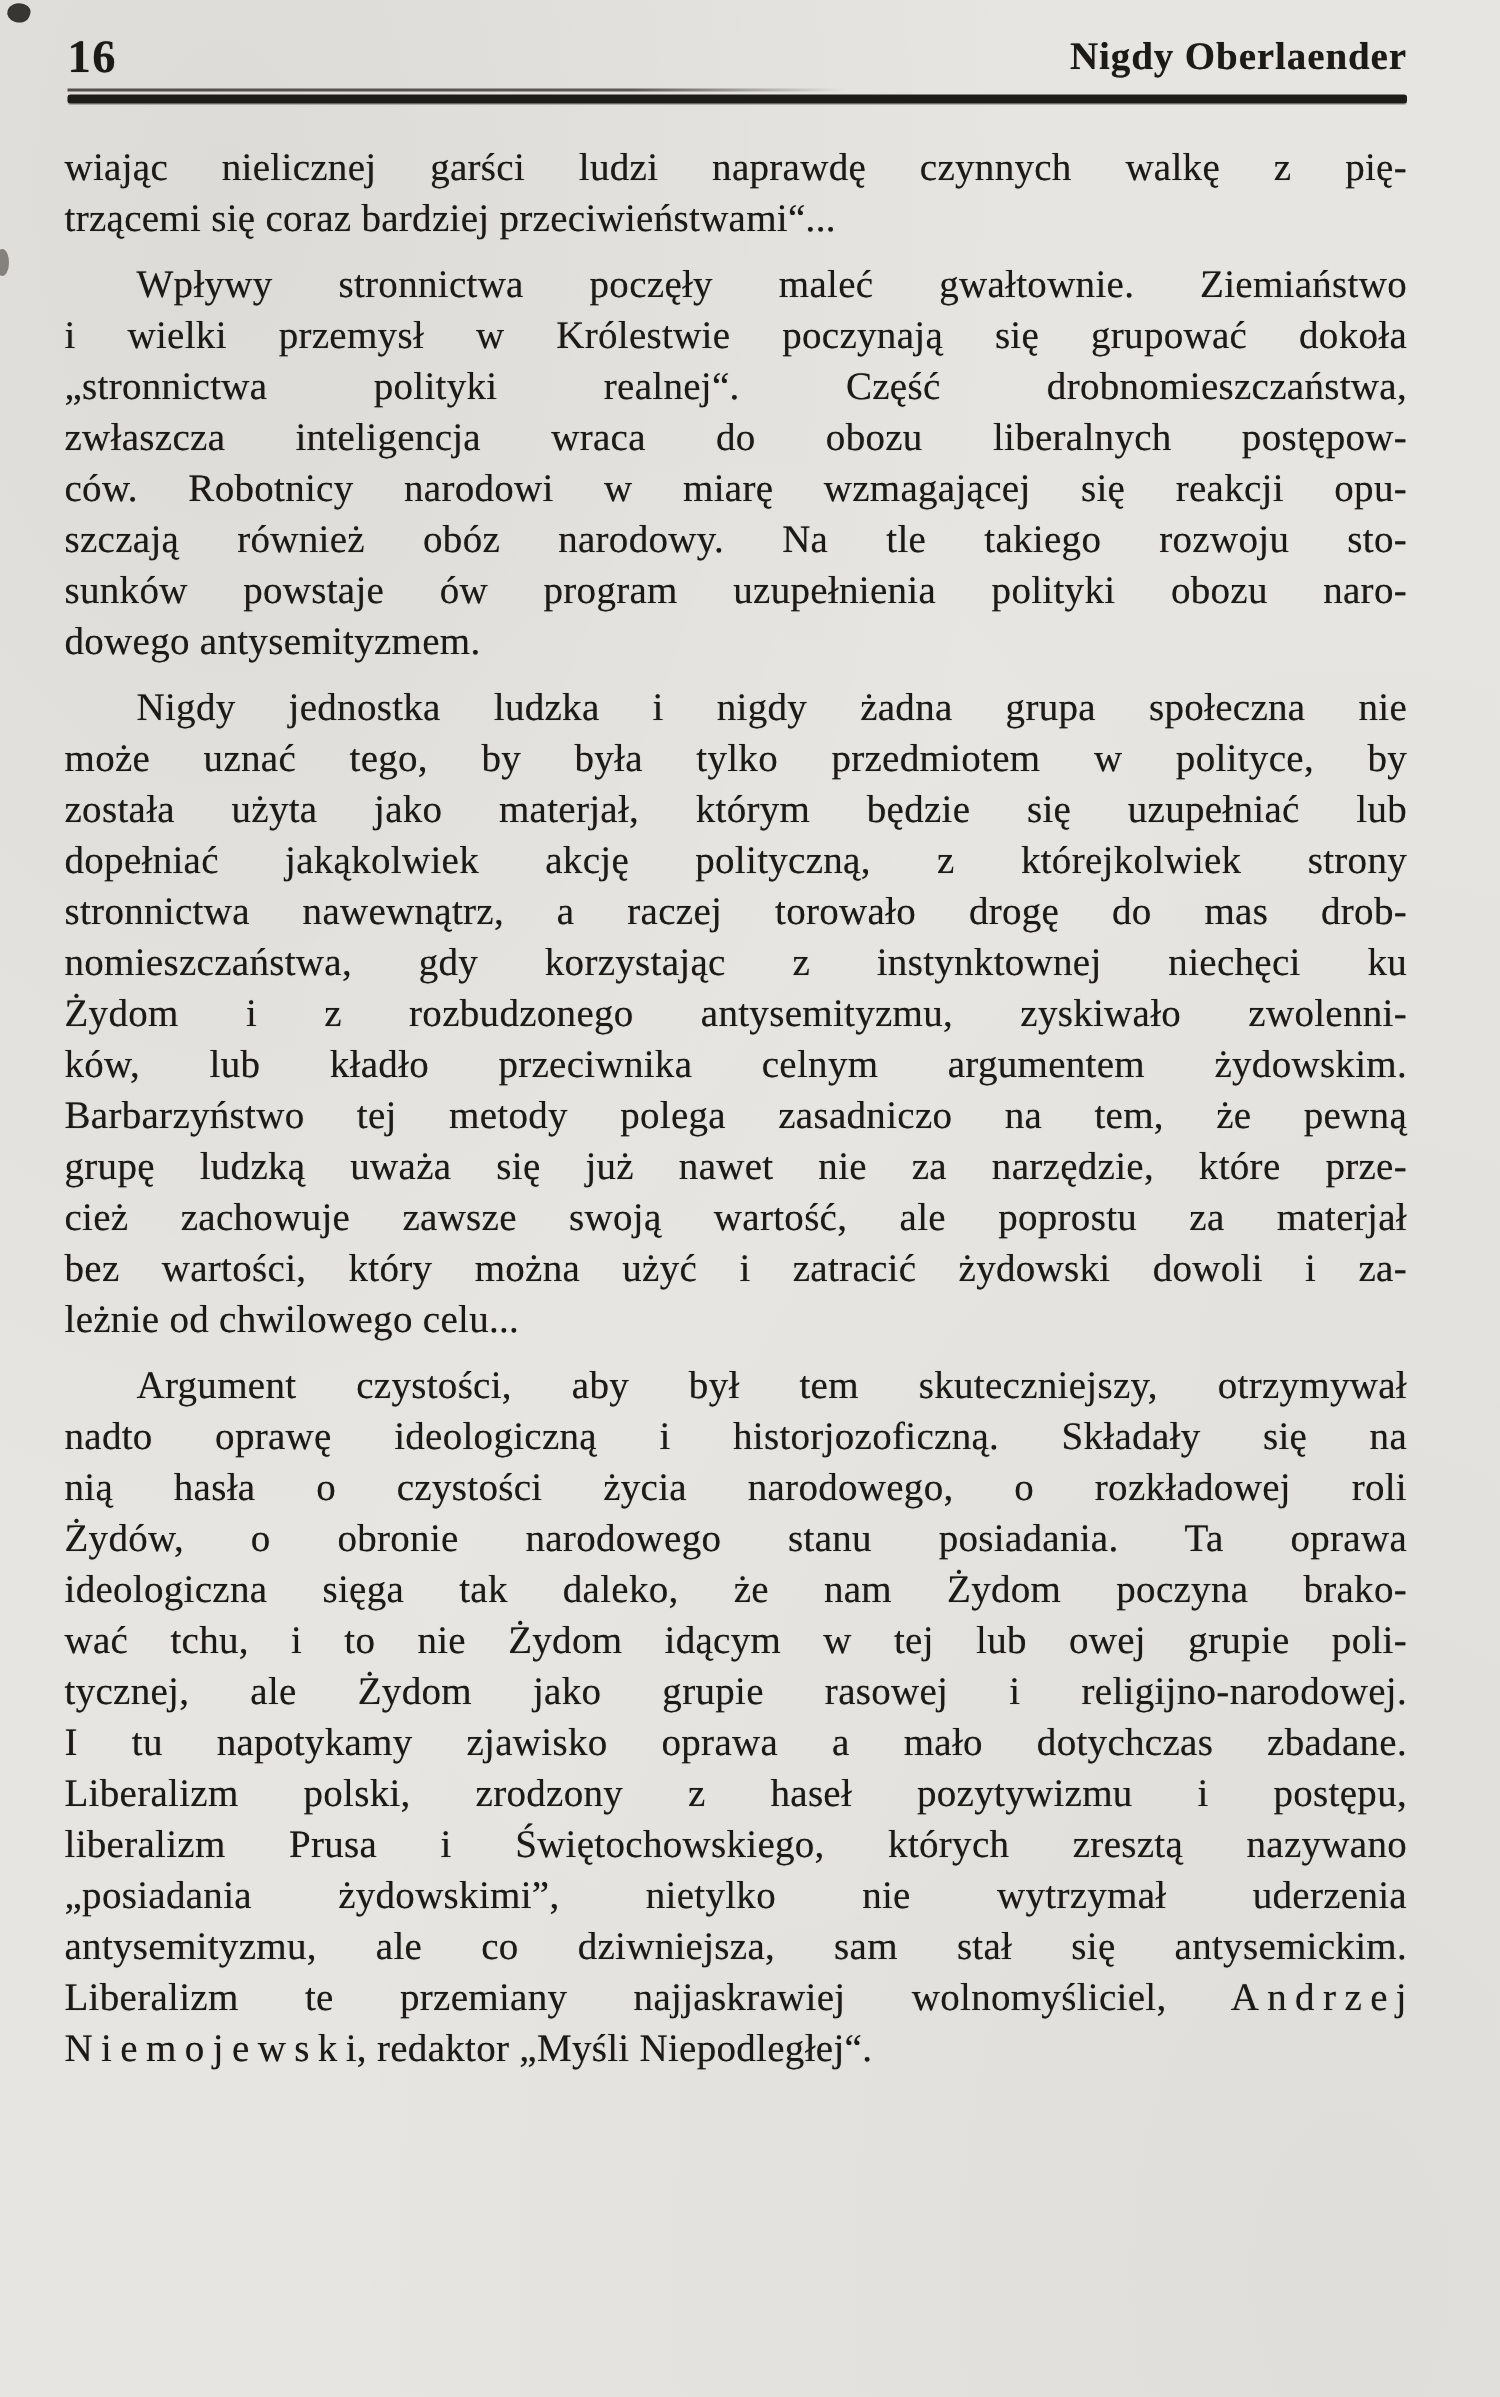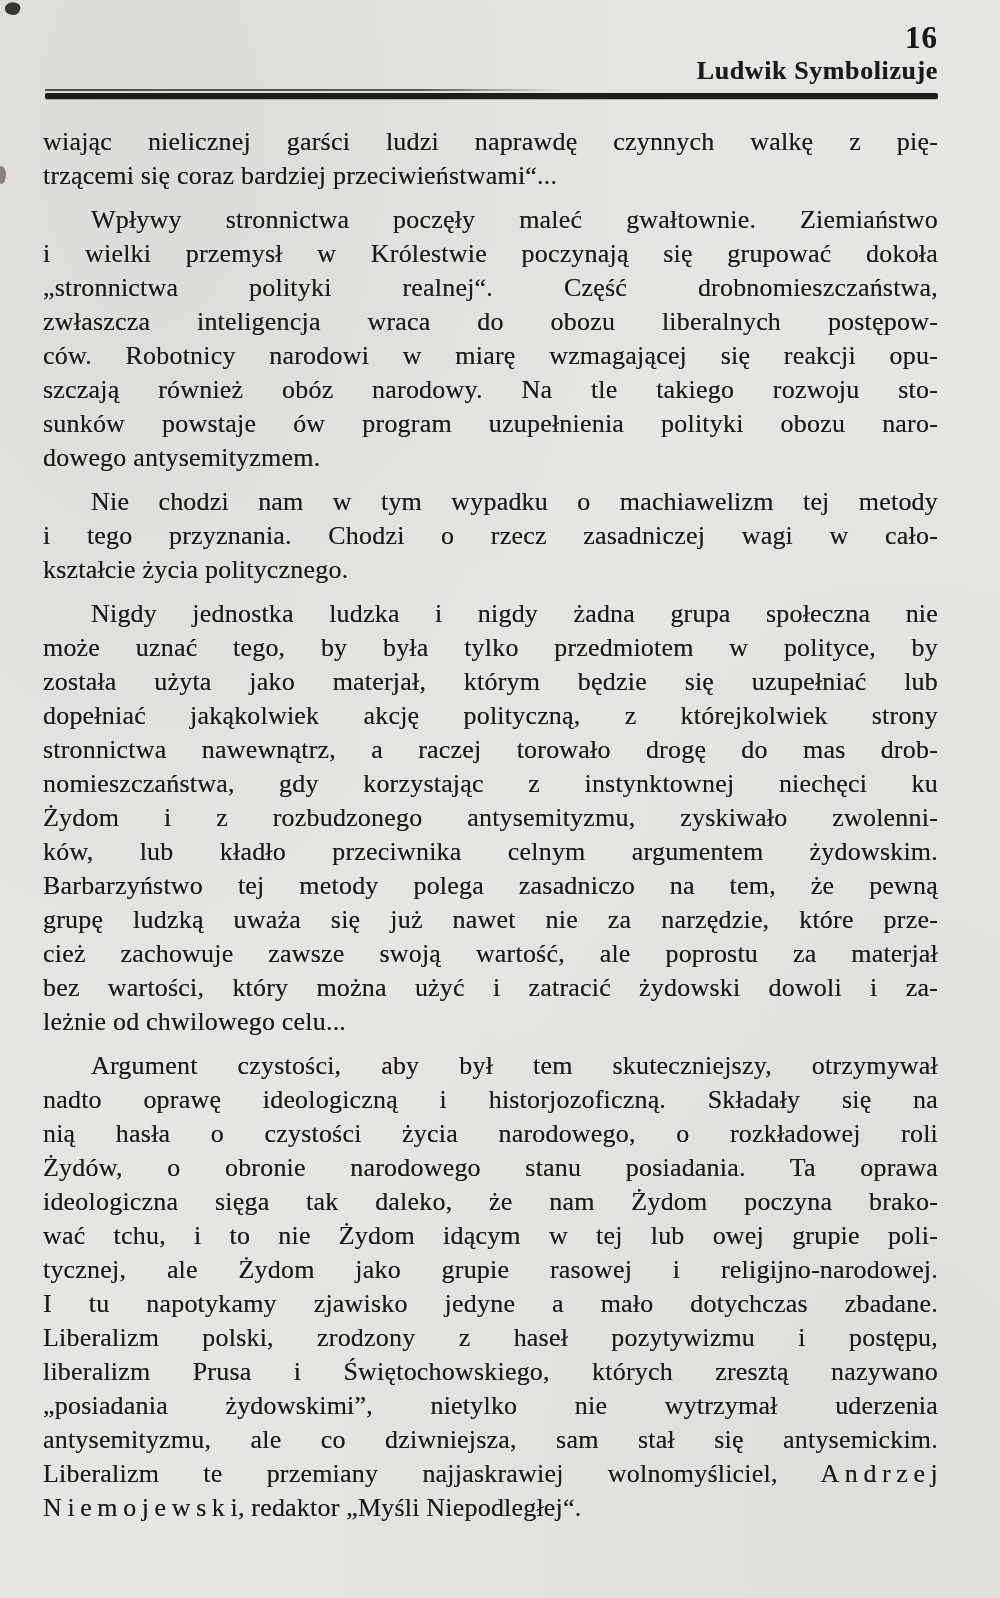--- a/index.html
+++ b/index.html
@@ -42,22 +42,21 @@
     width: 9px; height: 18px;
     background: #3a3631;
     border-radius: 50%;
     opacity: 0.55;
   }
   .header {
     position: relative;
     padding: 20px 62px 0 45px;
     display: flex;
     justify-content: space-between;
-    align-items: flex-end;
-    flex-direction: column;
+    align-items: center;
   }
   .page-number {
     font-size: 31px;
     font-weight: bold;
     letter-spacing: 1px;
     text-shadow: 0 0 0.6px rgba(28,26,23,0.65);
   }
   .running-head {
     font-size: 26px;
     font-weight: bold;
@@ -105,21 +104,21 @@
 </style>
 </head>
 <body>
 
 <div class="page">
   <div class="speck-a"></div>
   <div class="speck-b"></div>
 
   <div class="header">
     <span class="page-number">16</span>
-    <span class="running-head">Ludwik Symbolizuje</span>
+    <span class="running-head">Nigdy Oberlaender</span>
   </div>
 
   <div class="rule-wrap">
     <div class="rule-thin"></div>
     <div class="rule-thick"></div>
   </div>
 
   <div class="body">
       <div class="para">
         <div class="line">wiając nielicznej garści ludzi naprawdę czynnych walkę z pię-</div>
@@ -127,25 +126,20 @@
       </div>
       <div class="para">
         <div class="line indented">Wpływy stronnictwa poczęły maleć gwałtownie. Ziemiaństwo</div>
         <div class="line">i wielki przemysł w Królestwie poczynają się grupować dokoła</div>
         <div class="line">„stronnictwa polityki realnej“. Część drobnomieszczaństwa,</div>
         <div class="line">zwłaszcza inteligencja wraca do obozu liberalnych postępow-</div>
         <div class="line">ców. Robotnicy narodowi w miarę wzmagającej się reakcji opu-</div>
         <div class="line">szczają również obóz narodowy. Na tle takiego rozwoju sto-</div>
         <div class="line">sunków powstaje ów program uzupełnienia polityki obozu naro-</div>
         <div class="line last">dowego antysemityzmem.</div>
-      </div>
-      <div class="para">
-        <div class="line indented">Nie chodzi nam w tym wypadku o machiawelizm tej metody</div>
-        <div class="line">i tego przyznania. Chodzi o rzecz zasadniczej wagi w cało-</div>
-        <div class="line last">kształcie życia politycznego.</div>
       </div>
       <div class="para">
         <div class="line indented">Nigdy jednostka ludzka i nigdy żadna grupa społeczna nie</div>
         <div class="line">może uznać tego, by była tylko przedmiotem w polityce, by</div>
         <div class="line">została użyta jako materjał, którym będzie się uzupełniać lub</div>
         <div class="line">dopełniać jakąkolwiek akcję polityczną, z którejkolwiek strony</div>
         <div class="line">stronnictwa nawewnątrz, a raczej torowało drogę do mas drob-</div>
         <div class="line">nomieszczaństwa, gdy korzystając z instynktownej niechęci ku</div>
         <div class="line">Żydom i z rozbudzonego antysemityzmu, zyskiwało zwolenni-</div>
         <div class="line">ków, lub kładło przeciwnika celnym argumentem żydowskim.</div>
@@ -156,21 +150,21 @@
         <div class="line last">leżnie od chwilowego celu...</div>
       </div>
       <div class="para">
         <div class="line indented">Argument czystości, aby był tem skuteczniejszy, otrzymywał</div>
         <div class="line">nadto oprawę ideologiczną i historjozoficzną. Składały się na</div>
         <div class="line">nią hasła o czystości życia narodowego, o rozkładowej roli</div>
         <div class="line">Żydów, o obronie narodowego stanu posiadania. Ta oprawa</div>
         <div class="line">ideologiczna sięga tak daleko, że nam Żydom poczyna brako-</div>
         <div class="line">wać tchu, i to nie Żydom idącym w tej lub owej grupie poli-</div>
         <div class="line">tycznej, ale Żydom jako grupie rasowej i religijno-narodowej.</div>
-        <div class="line">I tu napotykamy zjawisko jedyne a mało dotychczas zbadane.</div>
+        <div class="line">I tu napotykamy zjawisko oprawa a mało dotychczas zbadane.</div>
         <div class="line">Liberalizm polski, zrodzony z haseł pozytywizmu i postępu,</div>
         <div class="line">liberalizm Prusa i Świętochowskiego, których zresztą nazywano</div>
         <div class="line">„posiadania żydowskimi”, nietylko nie wytrzymał uderzenia</div>
         <div class="line">antysemityzmu, ale co dziwniejsza, sam stał się antysemickim.</div>
         <div class="line">Liberalizm te przemiany najjaskrawiej wolnomyśliciel, A n d r z e j</div>
         <div class="line last">N i e m o j e w s k i, redaktor „Myśli Niepodległej“.</div>
       </div>
     </div>
 </div>
 

